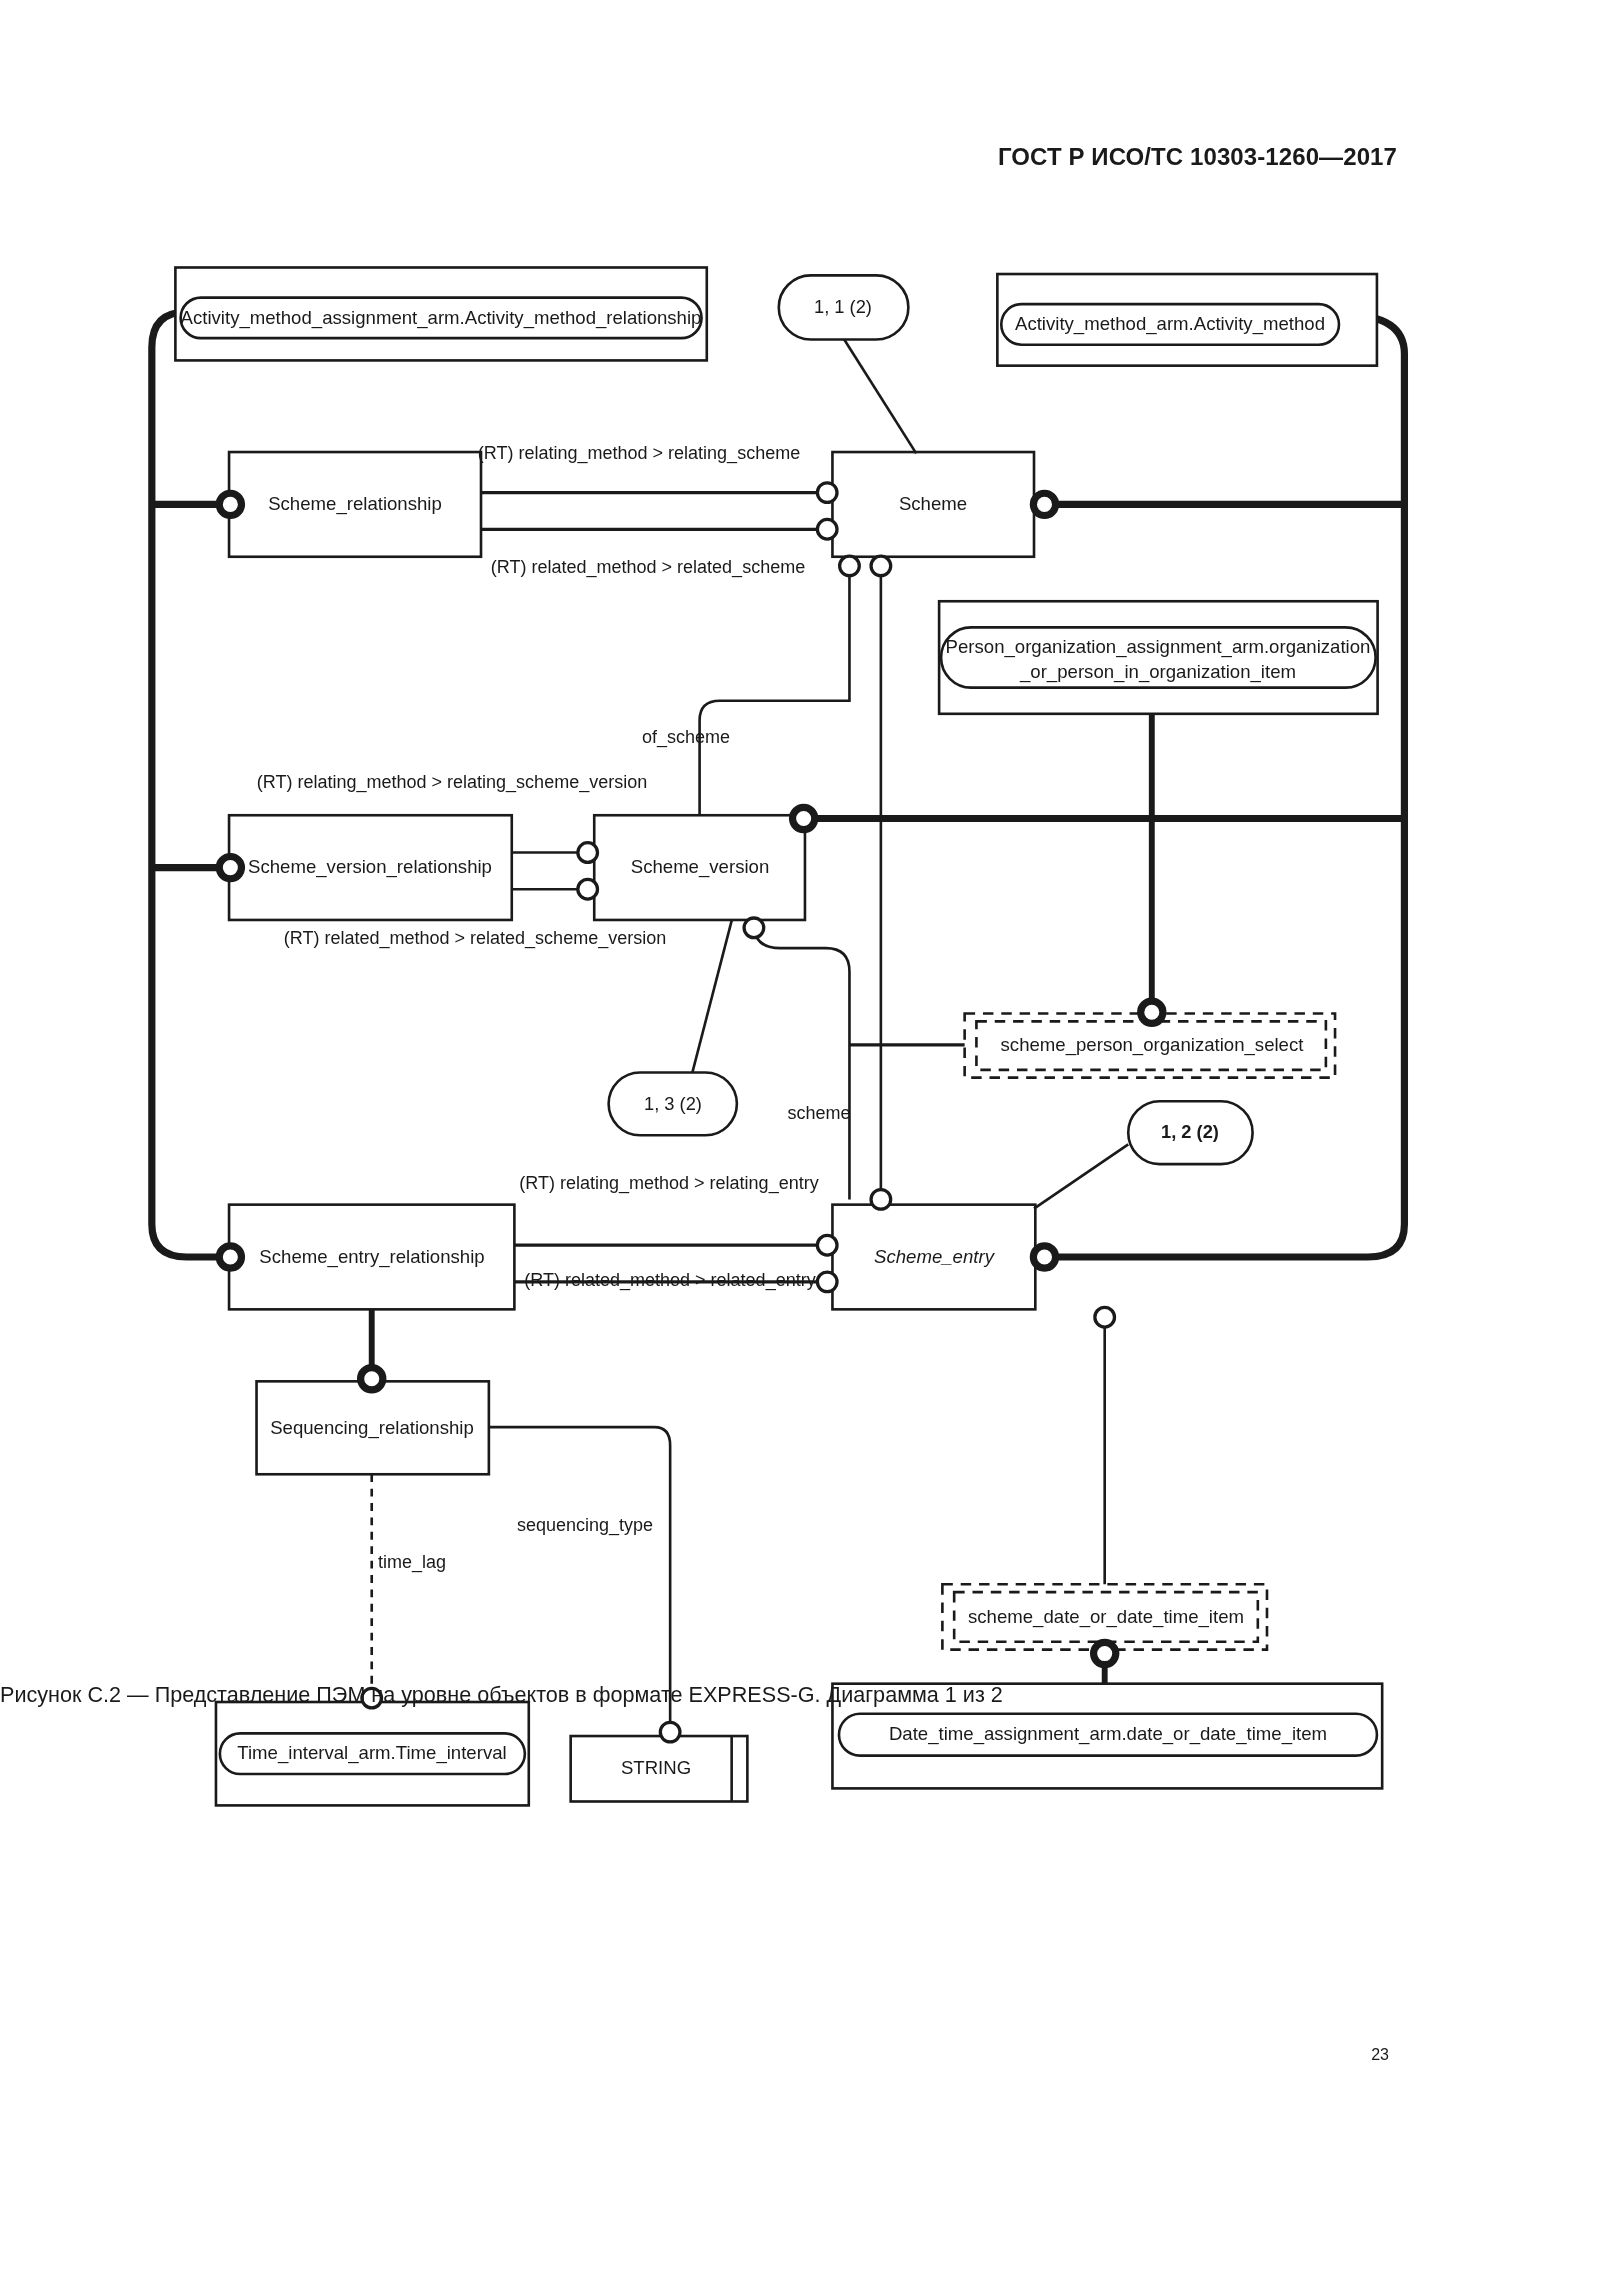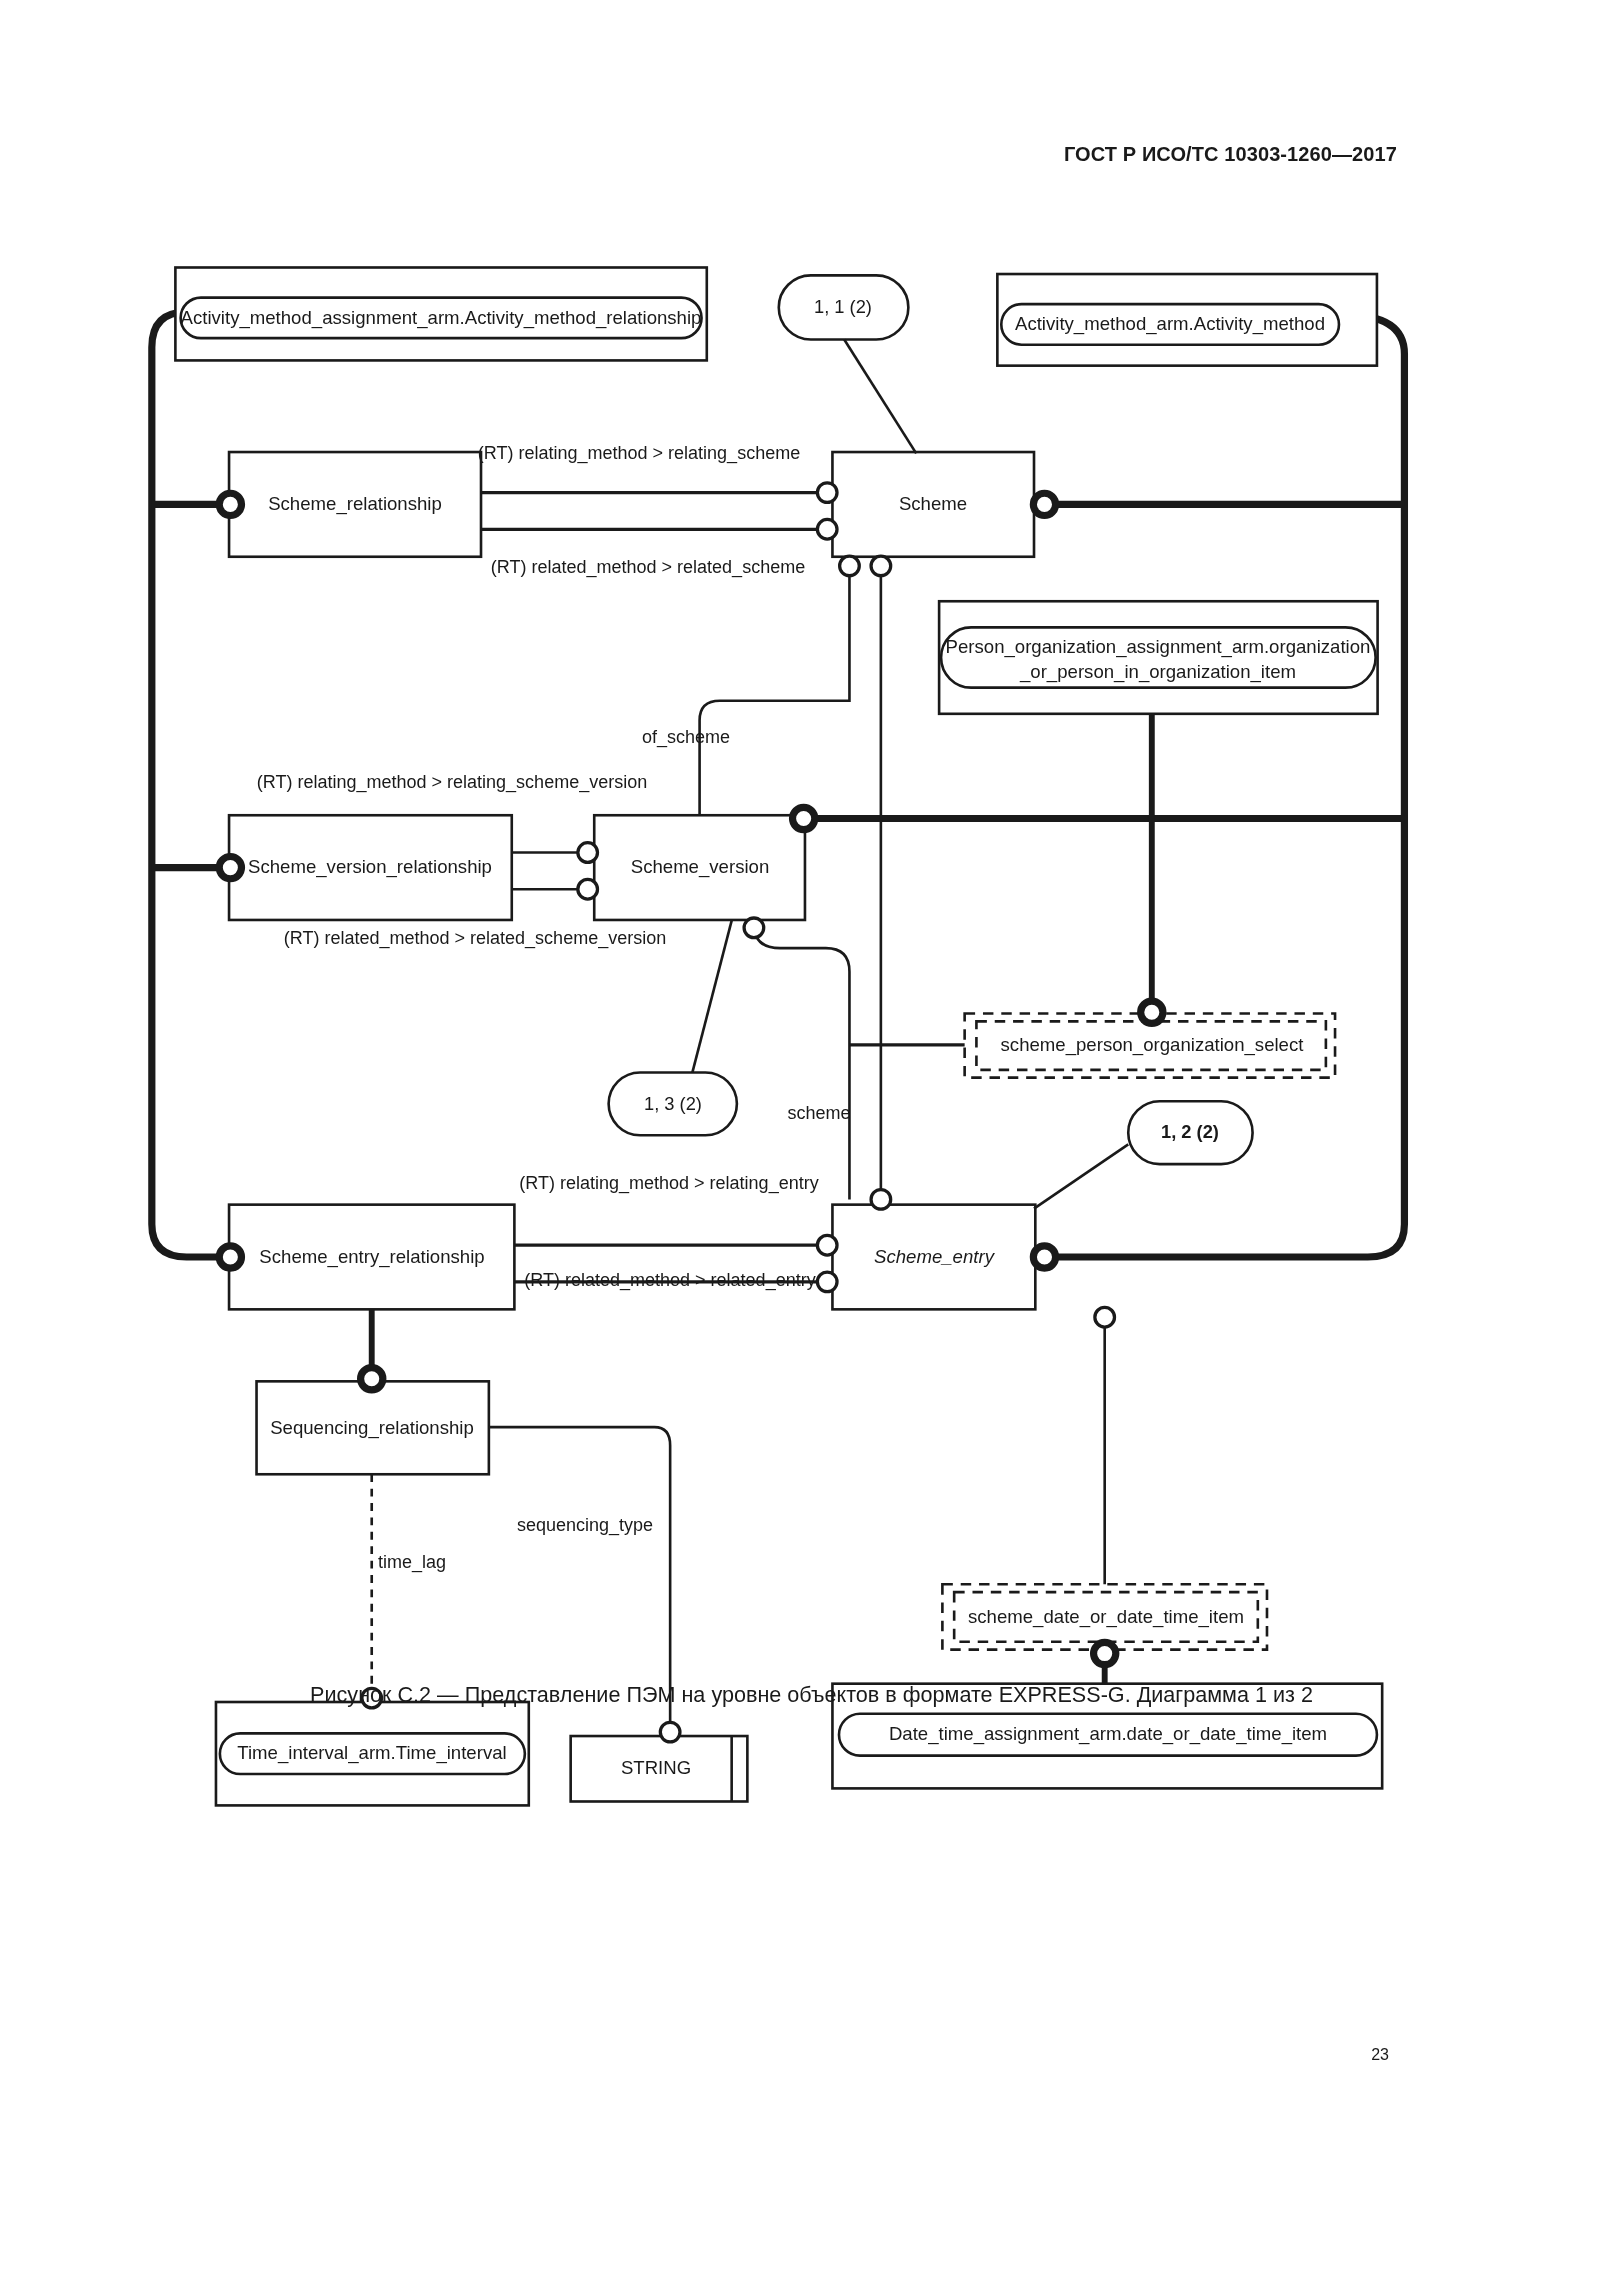--- a/index.html
+++ b/index.html
@@ -1,19 +1,19 @@
 <!DOCTYPE html>
 <html style="font-size:10.5px"><head>
 <meta charset="utf-8">
 <style>
   html,body{margin:0;padding:0;background:#fff;}
   body{width:1623px;height:2295px;font-family:"Liberation Sans",sans-serif;color:#1a1a1a;position:relative;overflow:hidden;}
   .page{position:absolute;inset:0;}
-  .hdr{position:absolute;top:143px;right:226px;font-size:20px;font-weight:bold;letter-spacing:0.1px;white-space:nowrap;}
-  .caption{position:absolute;top:1682px;left:0;width:1623px;text-align:center;font-size:21.6px;}
+  .hdr{position:absolute;top:143px;right:226px;font-size:24px;font-weight:bold;letter-spacing:0.1px;white-space:nowrap;}
+  .caption{position:absolute;top:1682px;left:0;width:1623px;font-size:21.6px;}
   .pageno{position:absolute;top:2046px;right:234px;font-size:16px;}
   .diagram{position:absolute;left:0;top:249px;width:1402px;height:1427px;}
   svg{position:absolute;left:0;top:0;width:1623px;height:1427px;overflow:visible;}
   .lbl{position:absolute;font-size:18px;white-space:nowrap;line-height:1.16;}
   .lbl.c{transform:translateX(-50%);text-align:center;}
   .ent{position:absolute;font-size:18.6px;white-space:nowrap;transform:translate(-50%,-50%);text-align:center;line-height:1.2;}
   .card{position:absolute;font-size:18.3px;white-space:nowrap;transform:translate(-50%,-50%);}
 </style>
 </head>
 <body>

